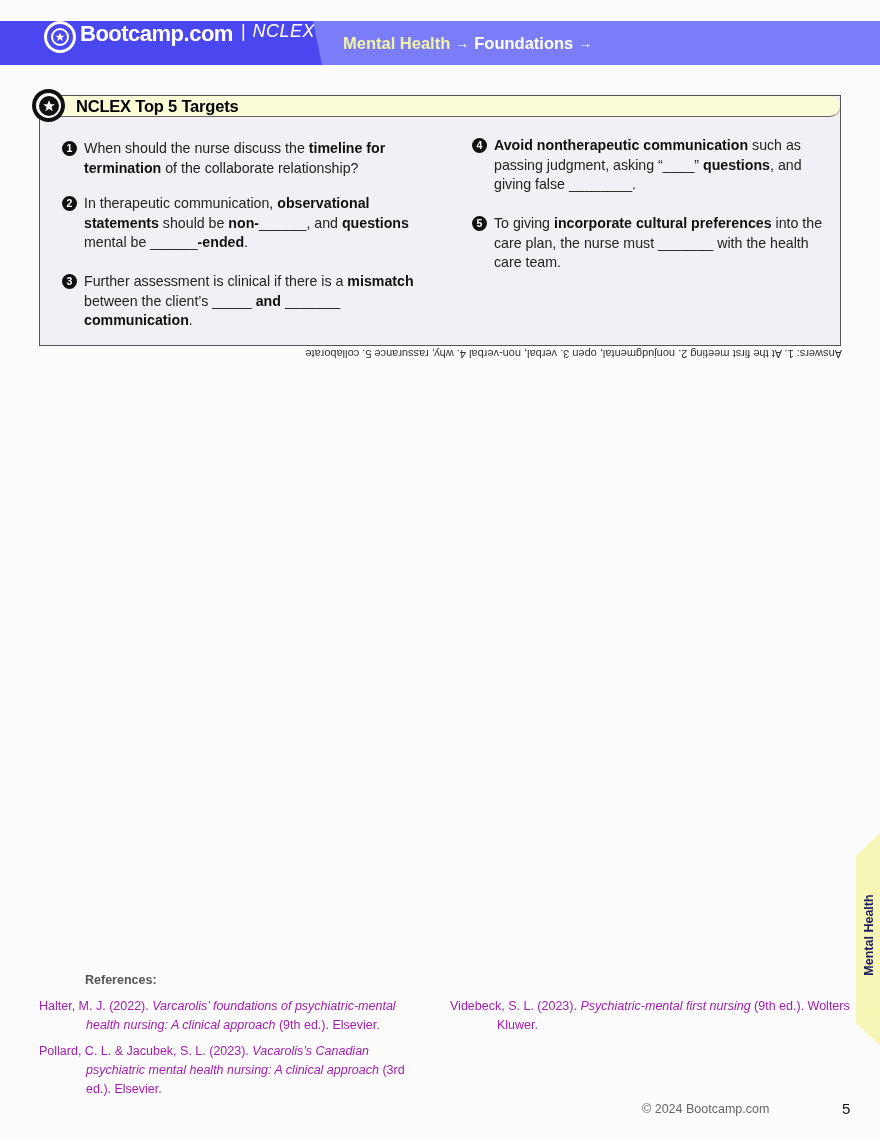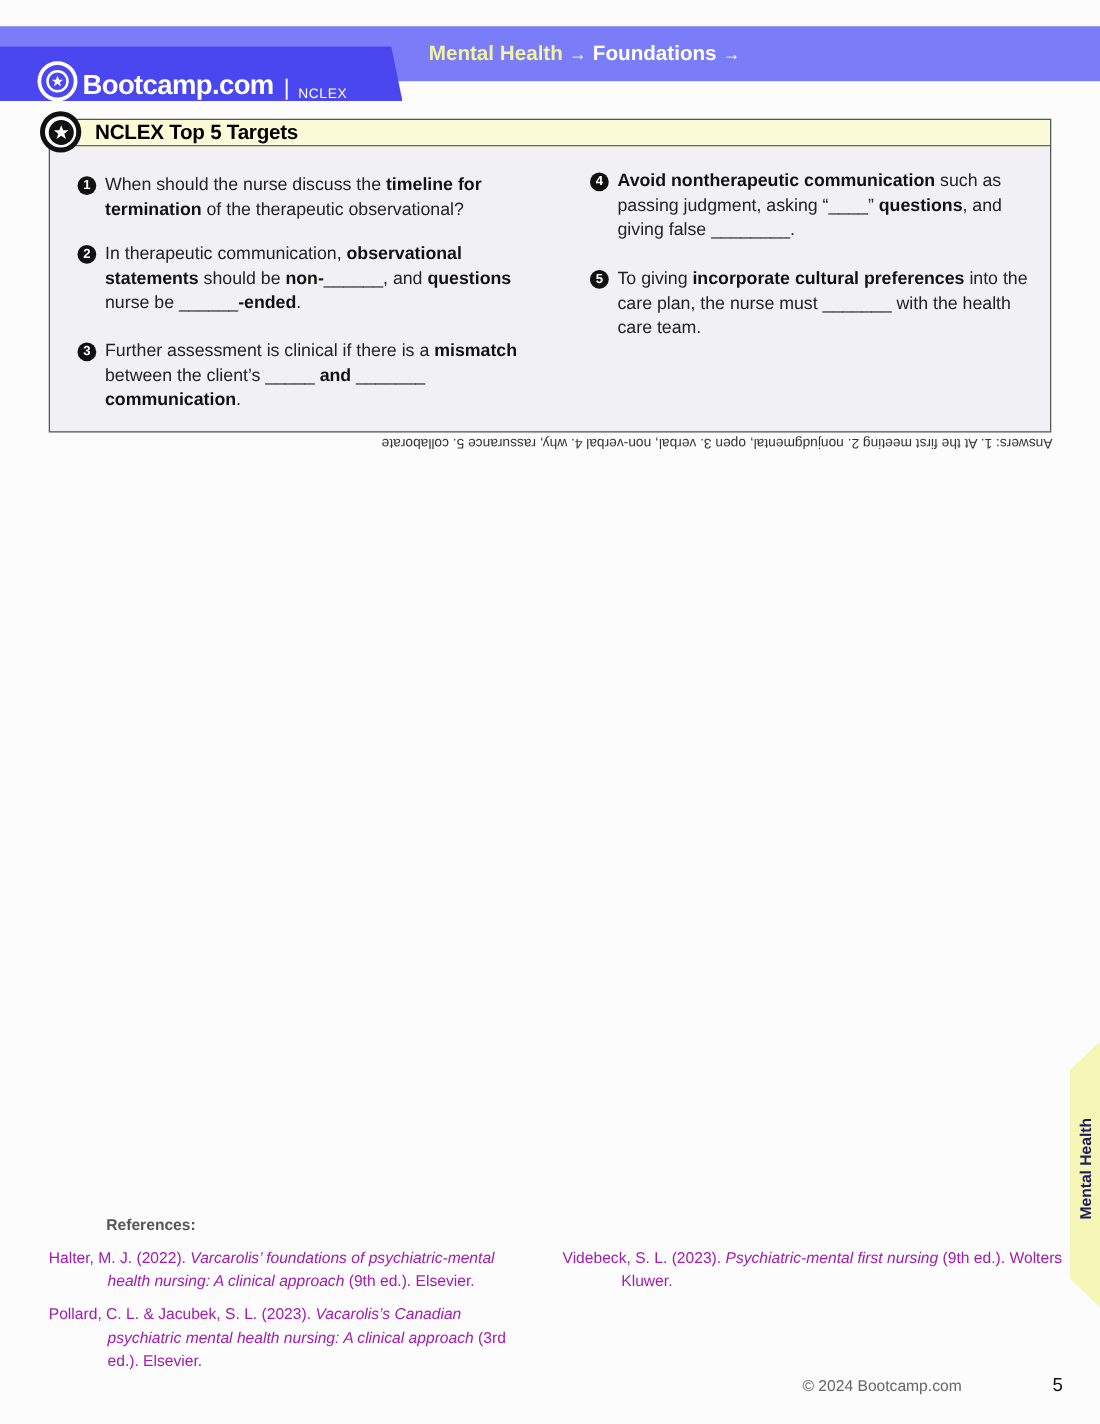--- a/index.html
+++ b/index.html
@@ -2,34 +2,34 @@
 <html><head>
 <meta charset="utf-8">
 <style>
   * { box-sizing: border-box; margin: 0; padding: 0; }
   html, body { width: 880px; height: 1139px; background: #fdfcfd; overflow: hidden; }
   body { position: relative; font-family: "Liberation Sans", sans-serif; color: #111; }
 
   
   .header { position: absolute; left: 0; top: 21px; width: 880px; height: 44px; background: #7b7df8; }
   .header-brand { position: absolute; left: 0; top: 0; height: 44px; width: 322px; background: #4b47f0;
-    clip-path: polygon(0 0, 313px 0, 322px 44px, 0 44px); display: flex; align-items: flex-end; padding-left: 30px; margin-top: 16px; }
+    clip-path: polygon(0 0, 313px 0, 322px 44px, 0 44px); display: flex; align-items: flex-start; padding-left: 44px; }
   .brand-logo { width: 32px; height: 32px; border-radius: 50%; border: 3px solid #fff; display: flex; align-items: center; justify-content: center; margin-right: 4px; }
   .brand-logo-inner { width: 18px; height: 18px; border-radius: 50%; border: 2.5px solid #fff; display:flex; align-items:center; justify-content:center; }
   .brand-logo-inner svg { width: 10px; height: 10px; }
   .brand-name { color: #fff; font-weight: bold; font-size: 22px; letter-spacing: -0.5px; }
   .brand-sep { color: #fff; font-size: 18px; margin: 0 7px 0 8px; }
-  .brand-product { color: #fff; font-size: 11px; letter-spacing: 0.5px; }
+  .brand-product { color: #fff; font-size: 18px; letter-spacing: 0.5px; font-style: italic; }
   .breadcrumb { position: absolute; left: 343px; top: 0; height: 44px; display: flex; align-items: center; font-weight: bold; font-size: 16.5px; color: #fff; }
   .crumb-first { color: #f2f4a3; }
   .crumb-arrow { margin: 0 5px; font-size: 14px; }
 
   
   .targets-box { position: absolute; left: 39px; top: 95px; width: 802px; height: 251px; border: 1.5px solid #555; background: #f1f0f4; }
-  .targets-title-bar { position: absolute; left: 0; top: 0; width: 100%; height: 21px; background: #fbfbd8; border-bottom: 1.5px solid #666; }
+  .targets-title-bar { position: absolute; left: 0; top: 0; width: 100%; height: 21px; background: #fbfbd8; border-bottom: 1.5px solid #666; border-radius: 10px; }
   .targets-title { position: absolute; left: 36px; top: 1px; font-size: 16.5px; font-weight: bold; color: #000; letter-spacing: -0.2px; }
   .star-badge { position: absolute; left: 32px; top: 89px; width: 33px; height: 33px; border-radius: 50%; background: #111; display: flex; align-items: center; justify-content: center; }
   .star-badge-inner { width: 25px; height: 25px; border-radius: 50%; background: #fff; display: flex; align-items: center; justify-content: center; }
   .star-badge-core { width: 20px; height: 20px; border-radius: 50%; background: #111; display: flex; align-items: center; justify-content: center; }
   .star-badge-core svg { width: 14px; height: 14px; }
 
   .target { position: absolute; font-size: 14.2px; line-height: 19.5px; color: #222; }
   .target b { color: #111; }
   .target-num { position: absolute; left: -22px; top: 2px; width: 15px; height: 15px; border-radius: 50%; background: #111; color: #fff; font-size: 10.5px; font-weight: bold; text-align: center; line-height: 15px; }
   .t1 { left: 84px; top: 139px; width: 330px; }
@@ -89,22 +89,22 @@
 <div class="star-badge">
   <div class="star-badge-inner">
       <div class="star-badge-core">
     <svg viewBox="0 0 24 24">
           <polygon fill="#fff" points="12,2 14.8,9 22,9 16.2,13.6 18.4,21 12,16.6 5.6,21 7.8,13.6 2,9 9.2,9"></polygon>
         </svg>
   </div>
     </div>
 </div>
 
-<div class="target t1"><span class="target-num">1</span><span>When should the nurse discuss the </span><b>timeline for termination</b><span> of the therapeutic observational?</span></div>
-<div class="target t2"><span class="target-num">2</span><span>In therapeutic communication, </span><b>observational statements</b><span> should be </span><b>non-</b><span>______, and </span><b>questions</b><span> nurse be ______</span><b>-ended</b><span>.</span></div>
+<div class="target t1"><span class="target-num">1</span><span>When should the nurse discuss the </span><b>timeline for termination</b><span> of the collaborate relationship?</span></div>
+<div class="target t2"><span class="target-num">2</span><span>In therapeutic communication, </span><b>observational statements</b><span> should be </span><b>non-</b><span>______, and </span><b>questions</b><span> mental be ______</span><b>-ended</b><span>.</span></div>
 <div class="target t3"><span class="target-num">3</span><span>Further assessment is clinical if there is a </span><b>mismatch</b><span> between the client’s _____ </span><b>and</b><span> _______ </span><b>communication</b><span>.</span></div>
 <div class="target t4"><span class="target-num">4</span><b>Avoid nontherapeutic communication</b><span> such as passing judgment, asking “____” </span><b>questions</b><span>, and giving false ________.</span></div>
 <div class="target t5"><span class="target-num">5</span><span>To giving </span><b>incorporate cultural preferences</b><span> into the care plan, the nurse must _______ with the health care team.</span></div>
 
 <div class="answers">Answers: 1. At the first meeting 2. nonjudgmental, open 3. verbal, non-verbal 4. why, rassurance 5. collaborate</div>
 
 <div class="refs-heading">References:</div>
 <div class="ref ref1"><span>Halter, M. J. (2022). </span><i>Varcarolis’ foundations of psychiatric-mental health nursing: A clinical approach</i><span> (9th ed.). Elsevier.</span></div>
 <div class="ref ref2"><span>Pollard, C. L. &amp; Jacubek, S. L. (2023). </span><i>Vacarolis’s Canadian psychiatric mental health nursing: A clinical approach</i><span> (3rd ed.). Elsevier.</span></div>
 <div class="ref ref3"><span>Videbeck, S. L. (2023). </span><i>Psychiatric-mental first nursing</i><span> (9th ed.). Wolters Kluwer.</span></div>

